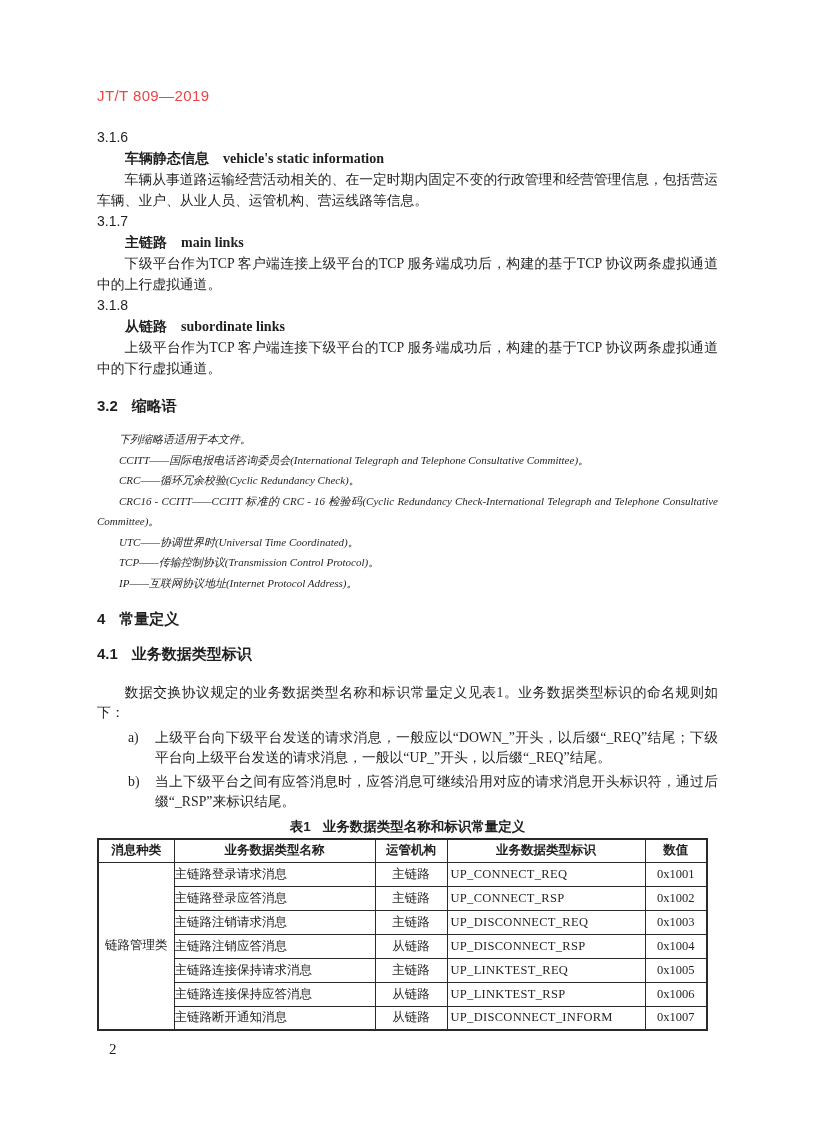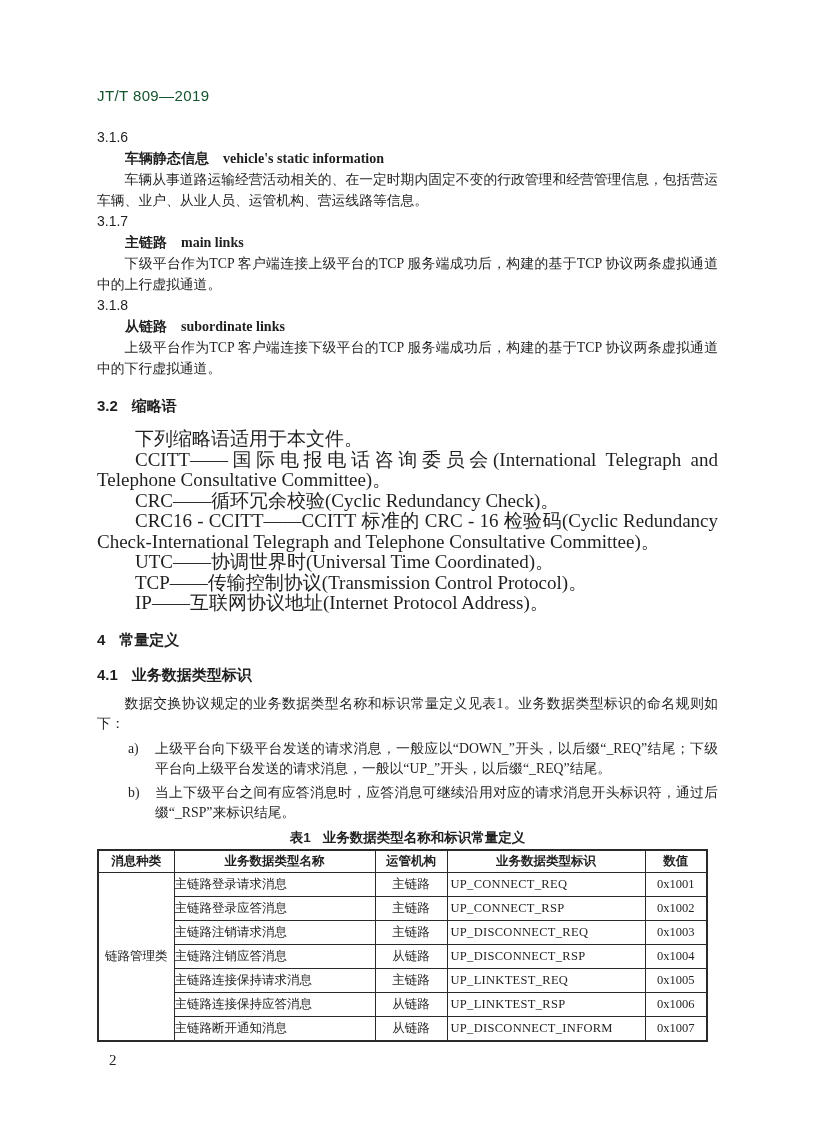--- a/index.html
+++ b/index.html
@@ -13,21 +13,21 @@
   .page {
     width: 815px; height: 1144px;
     padding: 88px 97px 0 97px;
     position: relative;
     background: #ffffff;
   }
   .doc-header {
     font-family: "Liberation Sans", "DejaVu Sans", sans-serif;
     font-size: 15px; line-height: 15px;
     letter-spacing: 0.4px;
-    color: #14532d;
+    color: #ef4444;
   }
   .sections-wrap { margin-top: 24px; }
   .clause-num {
     font-family: "Liberation Sans", "DejaVu Sans", sans-serif;
     font-size: 14px; line-height: 21px;
   }
   .term-line {
     font-weight: bold;
     font-size: 14px; line-height: 21px;
     padding-left: 28px;
@@ -41,26 +41,26 @@
   }
   .sec-head {
     font-family: "Liberation Sans", "DejaVu Sans", sans-serif;
     font-weight: bold;
     font-size: 15px; line-height: 21px;
   }
   .sec-head .sec-title { margin-left: 14px; }
   .head-32 { margin-top: 16px; }
   .abbr-intro { margin-top: 13px; line-height: 20.5px; }
   .abbr-item {
-    font-size: 19px; line-height: 20.5px;
-    text-indent: 2em; text-align: justify;
+    font-size: 11px; line-height: 20.5px;
+    text-indent: 2em; text-align: justify; font-style: italic;
   }
   .head-4 { margin-top: 15px; }
   .head-41 { margin-top: 14px; }
-  .intro-4 { margin-top: 9px; line-height: 20px; }
+  .intro-4 { margin-top: 19px; line-height: 20px; }
   .list-item {
     position: relative;
     padding-left: 58px;
     font-size: 13.8px; line-height: 20px;
     text-align: justify;
   }
   .list-item .marker { position: absolute; left: 31px; }
   .list-a { margin-top: 5px; }
   .list-b { margin-top: 4px; }
   .table-title {

